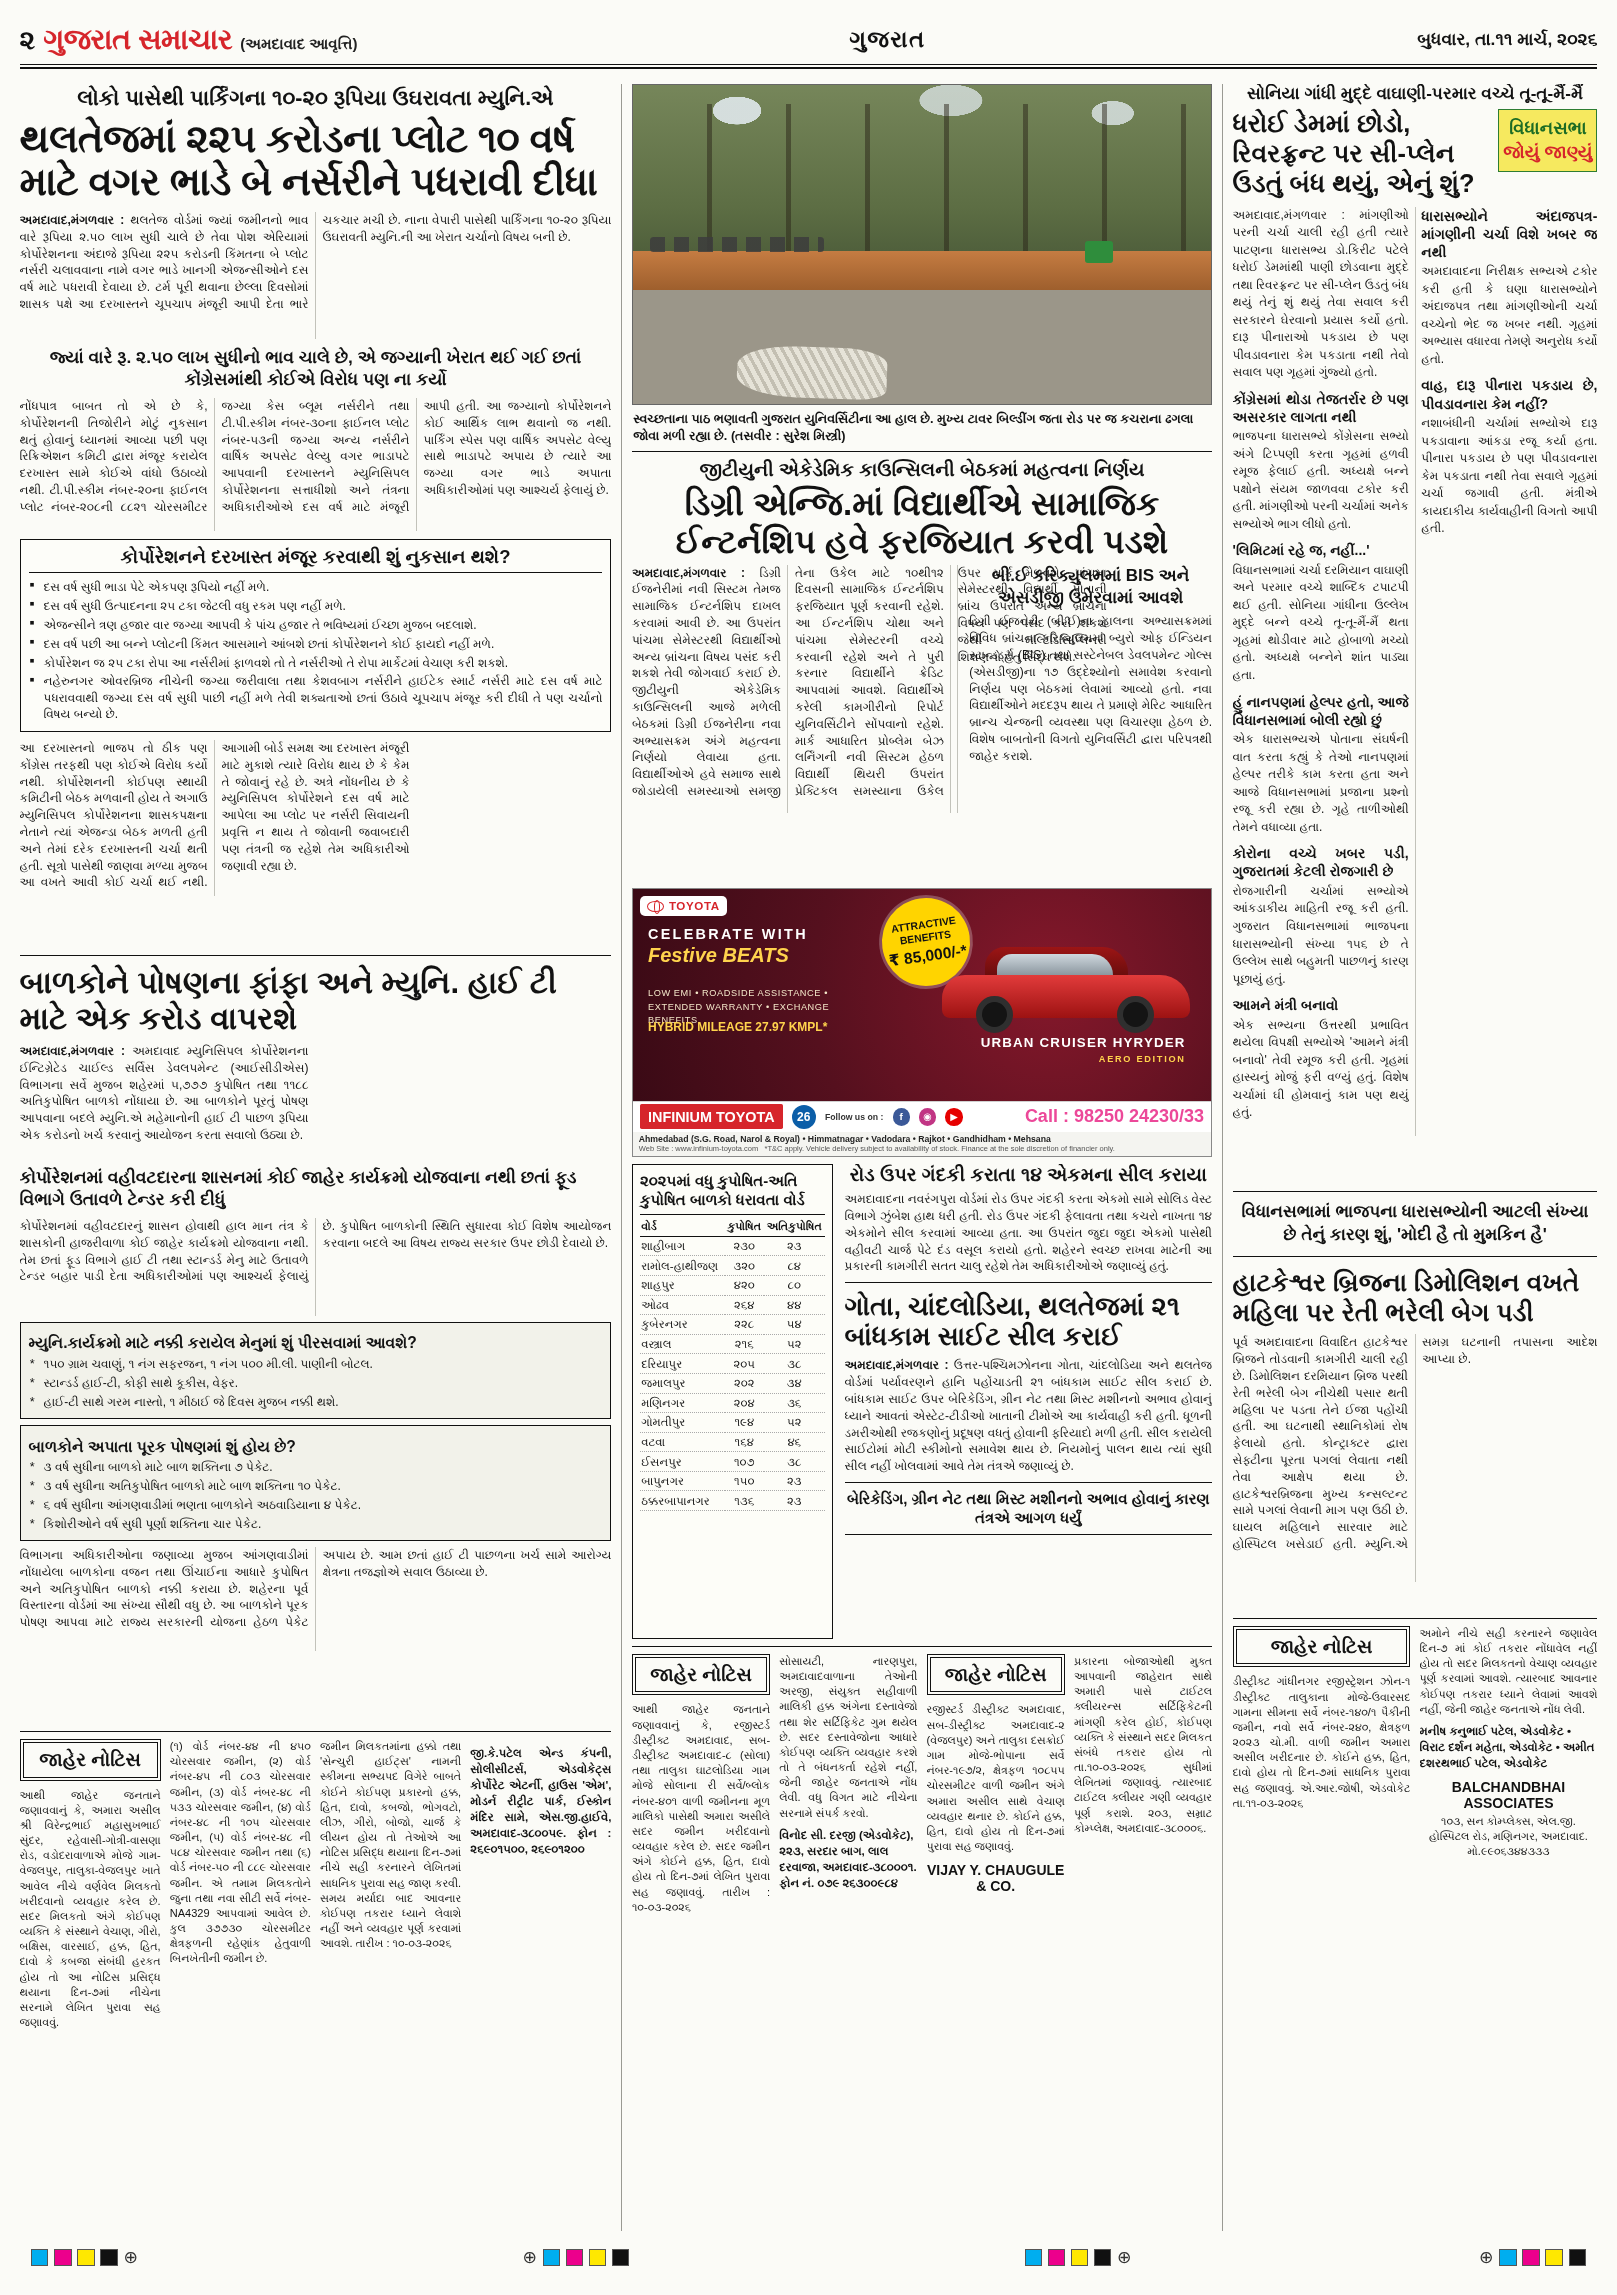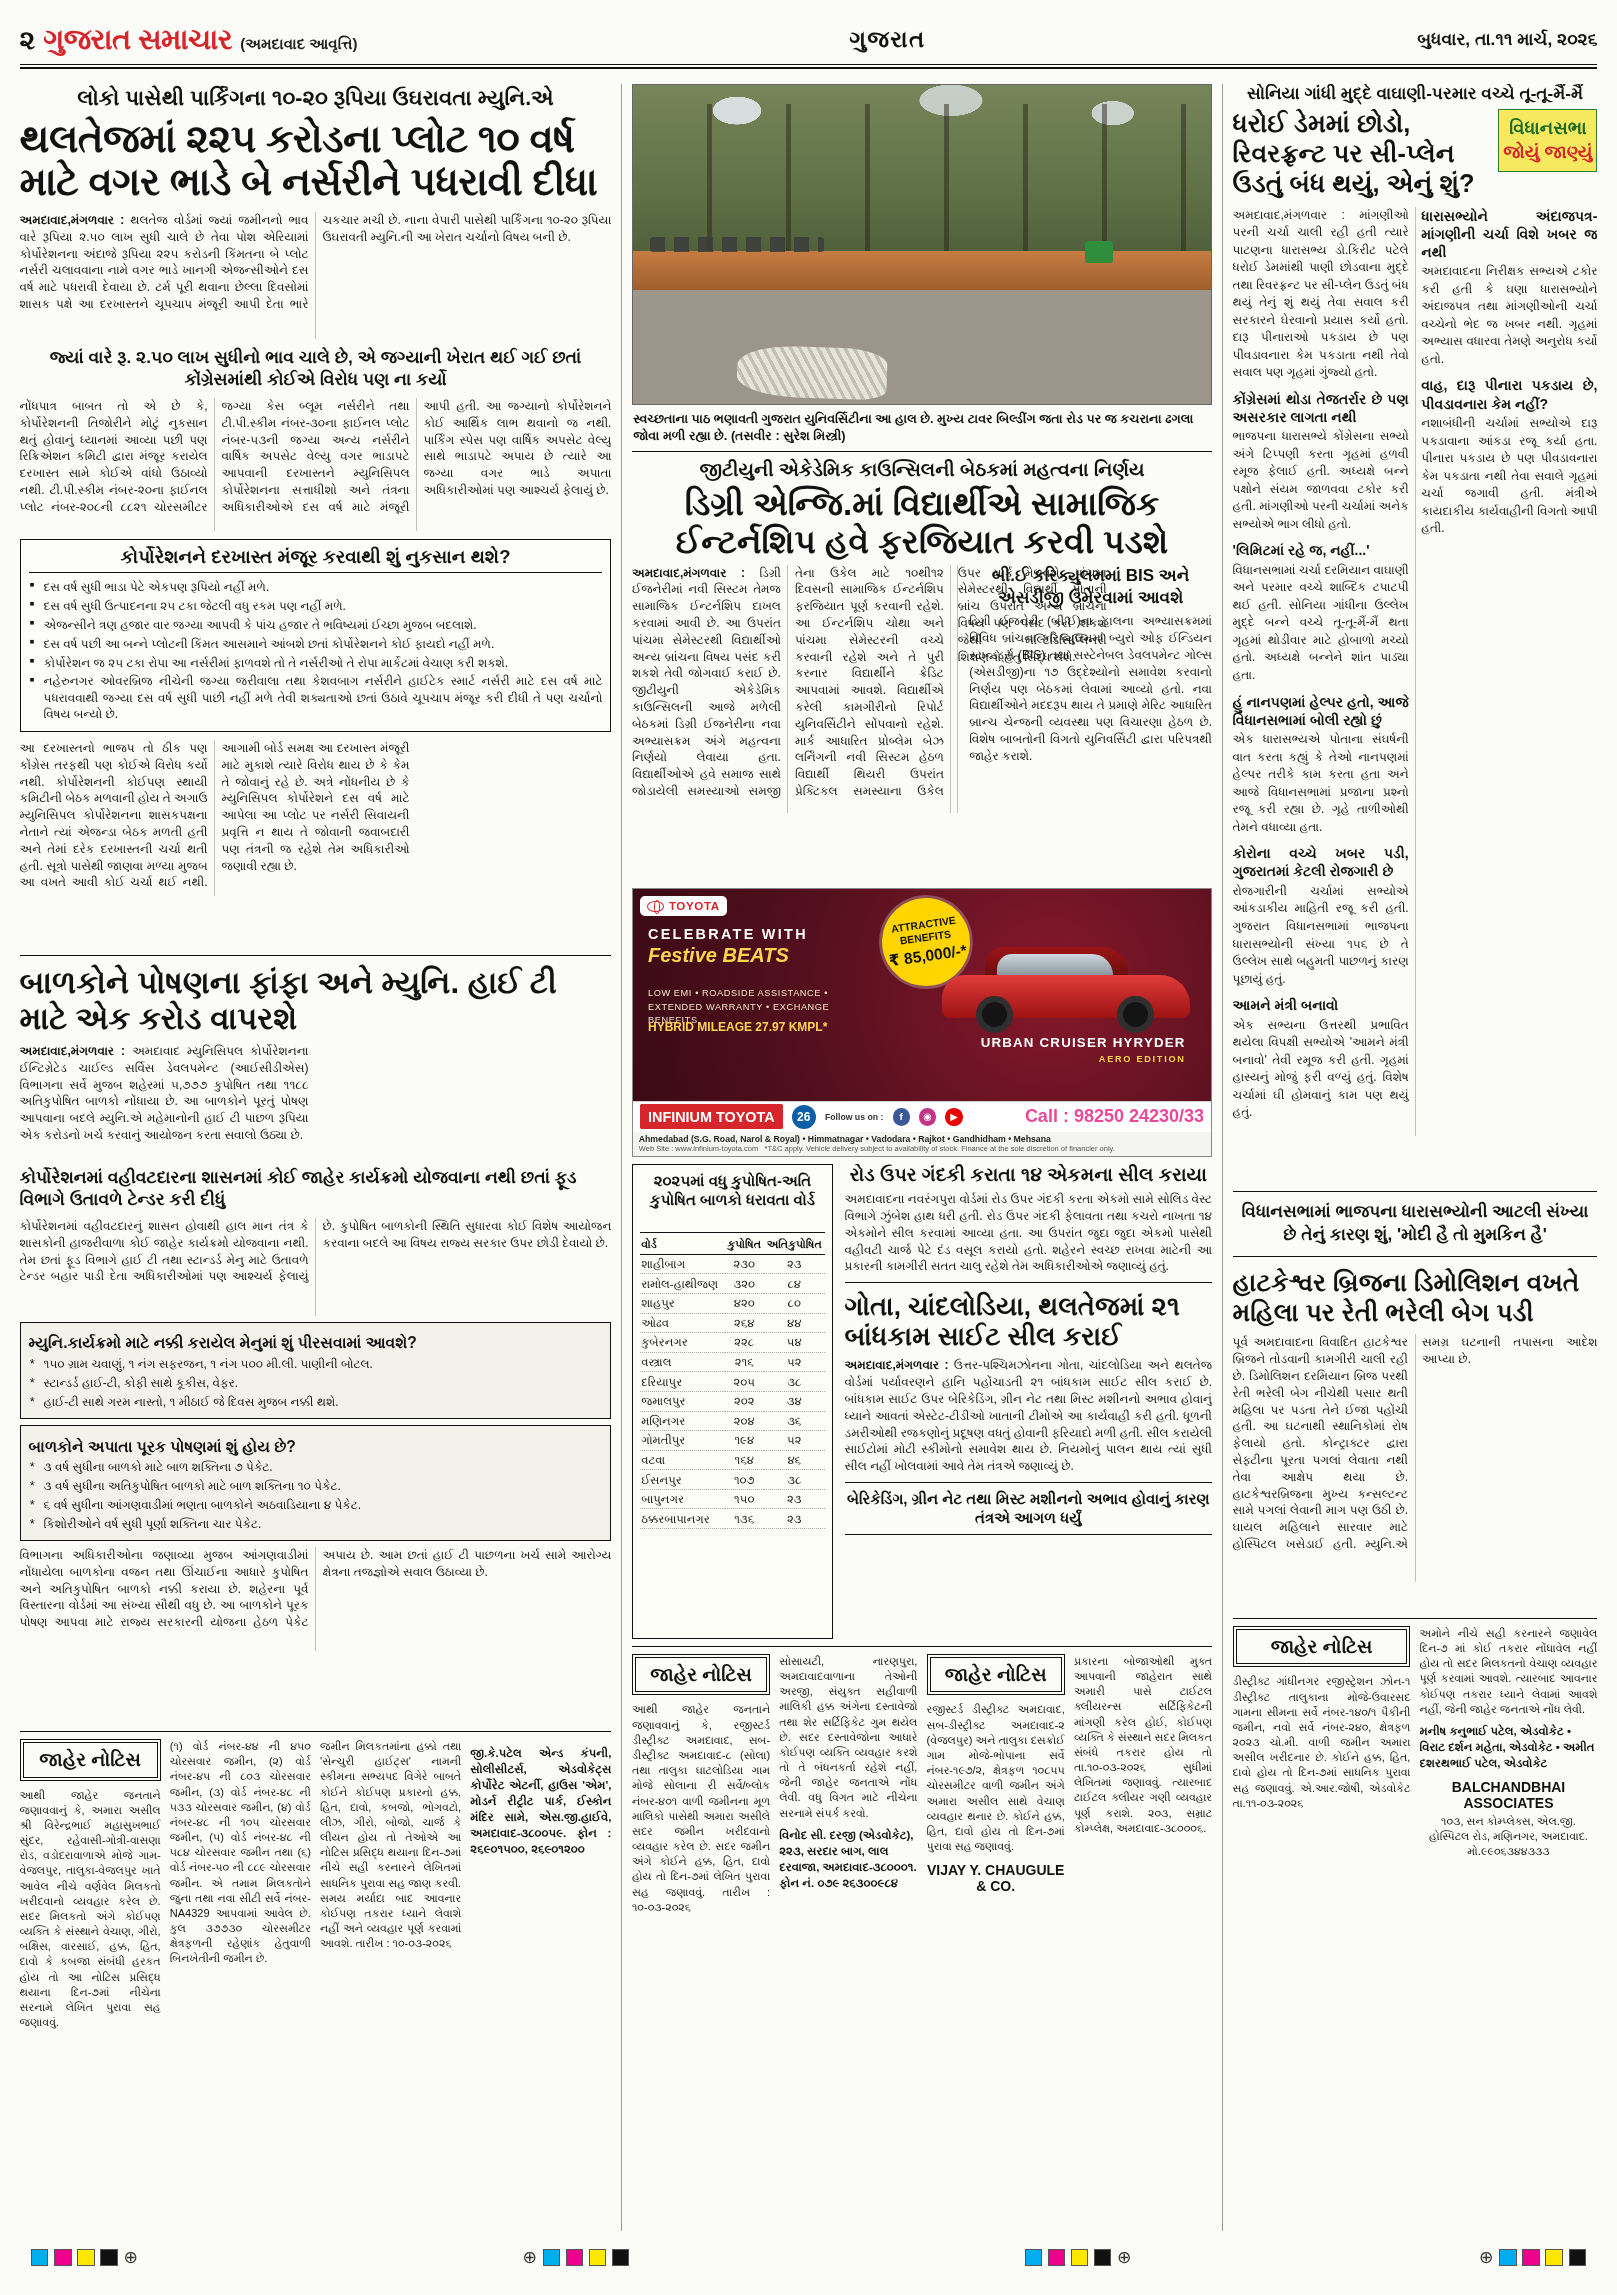--- a/index.html
+++ b/index.html
@@ -136,22 +136,22 @@
   .fb{background:#3b5998}.ig{background:#c13584}.yt{background:#e60000}
   .call{margin-left:auto;font-size:18px;font-weight:800;color:#ec4899}
   .ad-foot{position:absolute;left:0;right:0;bottom:0;height:24px;background:#f4f4f0;
     padding:1.7px 5.8px;display:flex;flex-direction:column;justify-content:center}
   .cities{font-size:8.7px;font-weight:800;color:#222}
   .weblinks{font-size:7.5px;color:#555}
 
   
   .midrow{display:flex;gap:11.6px;height:475px;overflow:hidden;margin-top:2.3px}
   .wtable{width:201px;border:1.2px solid #111;padding:5.8px 7px;background:#fdfdf8;flex:none}
-  .wtable-title{font-size:15px;font-weight:800;text-align:center;line-height:1.3;
-    border-bottom:1.2px solid #111;padding-bottom:22px;margin-bottom:3.5px}
+  .wtable-title{font-size:15px;font-weight:800;line-height:1.3;
+    border-bottom:1.2px solid #111;padding-bottom:4px;margin-bottom:3.5px}
   table.ward{width:100%;border-collapse:collapse;font-size:11.6px}
   table.ward th{font-weight:800;border-bottom:1.2px solid #111;padding:2.3px 1.2px;text-align:left;font-size:11px}
   table.ward th+th,table.ward td+td{text-align:center}
   table.ward td{padding:2.3px 1.2px;border-bottom:0.6px dotted #aaa}
   .midright{flex:1;overflow:hidden}
   .road-h{font-size:19px;font-weight:800;line-height:1.2;text-align:center;margin-bottom:4.6px}
   .gota-h{font-size:26px;font-weight:800;line-height:1.16;margin:8px 0 5.8px}
   .gota-note{font-size:15px;font-weight:800;text-align:center;border-top:1.2px solid #111;
     border-bottom:1.2px solid #111;padding:5.8px 2.3px;margin:7px 0;line-height:1.3}
   .cnotice{height:550px;overflow:hidden;margin-top:5.8px}

